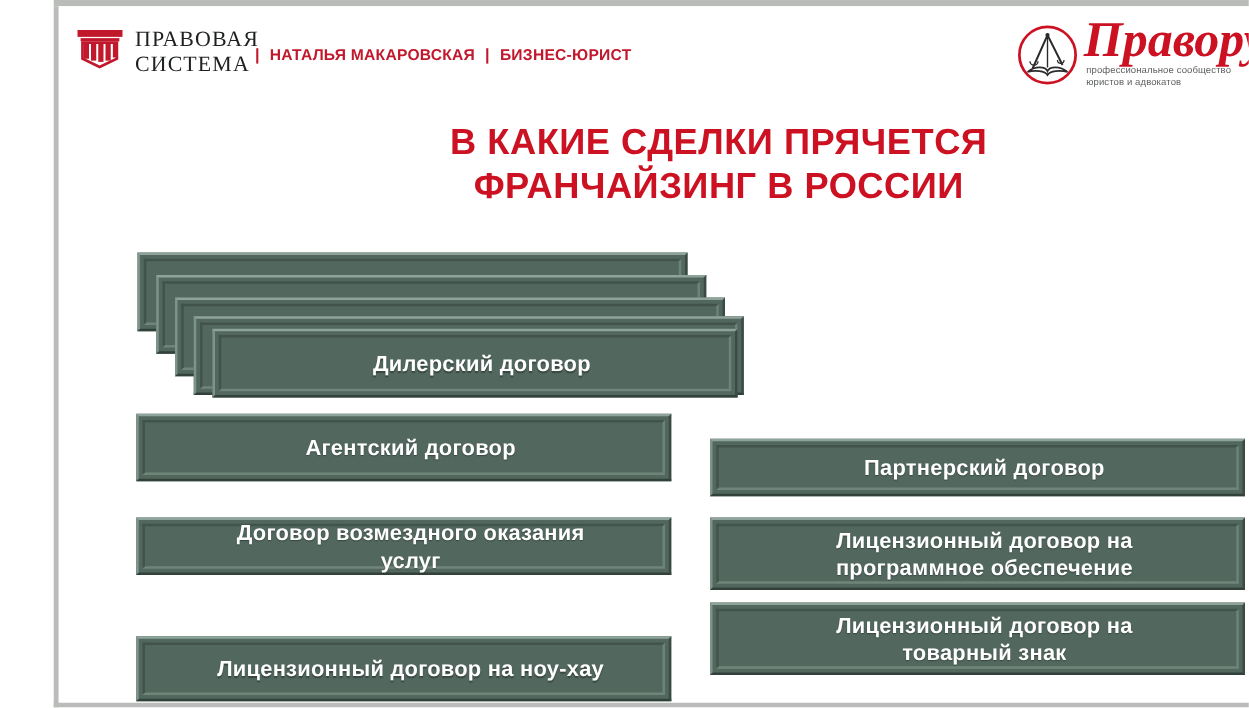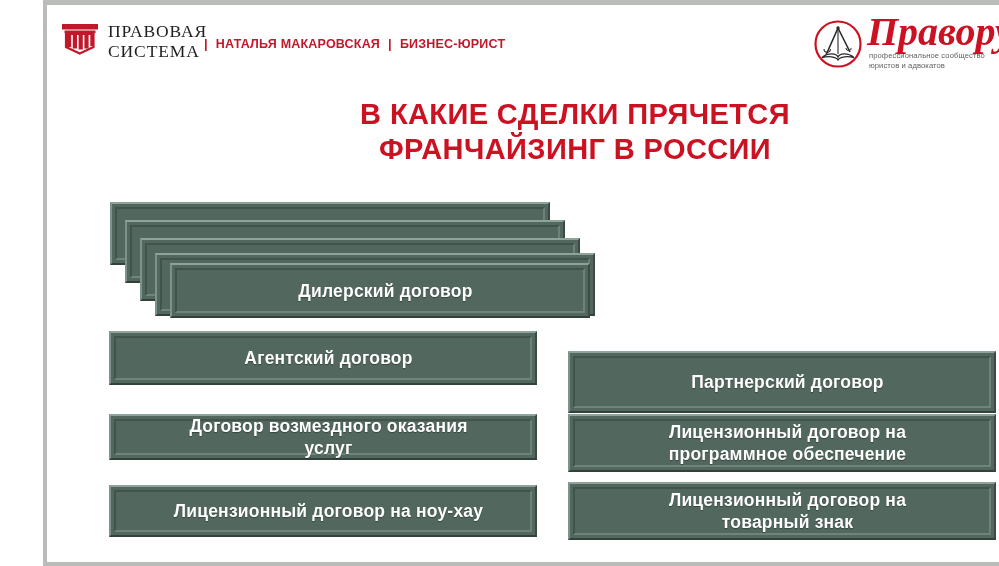--- a/index.html
+++ b/index.html
@@ -289,26 +289,26 @@
       <span class="inner"></span>
       <span class="label">Агентский договор</span>
     </div>
 
     <div class="plaque col-left" style="left:62px; top:409px; width:428px; height:46px;text-align:center;">
       <span class="inner"></span>
       <span class="label">Договор возмездного оказания
 услуг</span>
     </div>
 
-    <div class="plaque col-left" style="left:62px; top:480px; width:428px; height:52px;">
+    <div class="plaque col-left" style="left:62px; top:504px; width:428px; height:52px;">
       <span class="inner"></span>
       <span class="label">Лицензионный договор на ноу-хау</span>
     </div>
 
-    <div class="plaque col-right" style="left:521px; top:346px; width:428px; height:62px;">
+    <div class="plaque col-right" style="left:521px; top:346px; width:428px; height:46px;">
       <span class="inner"></span>
       <span class="label">Партнерский договор</span>
     </div>
 
     <div class="plaque col-right" style="left:521px; top:409px; width:428px; height:58px;">
       <span class="inner"></span>
       <span class="label">Лицензионный договор на
 программное обеспечение</span>
     </div>
 

